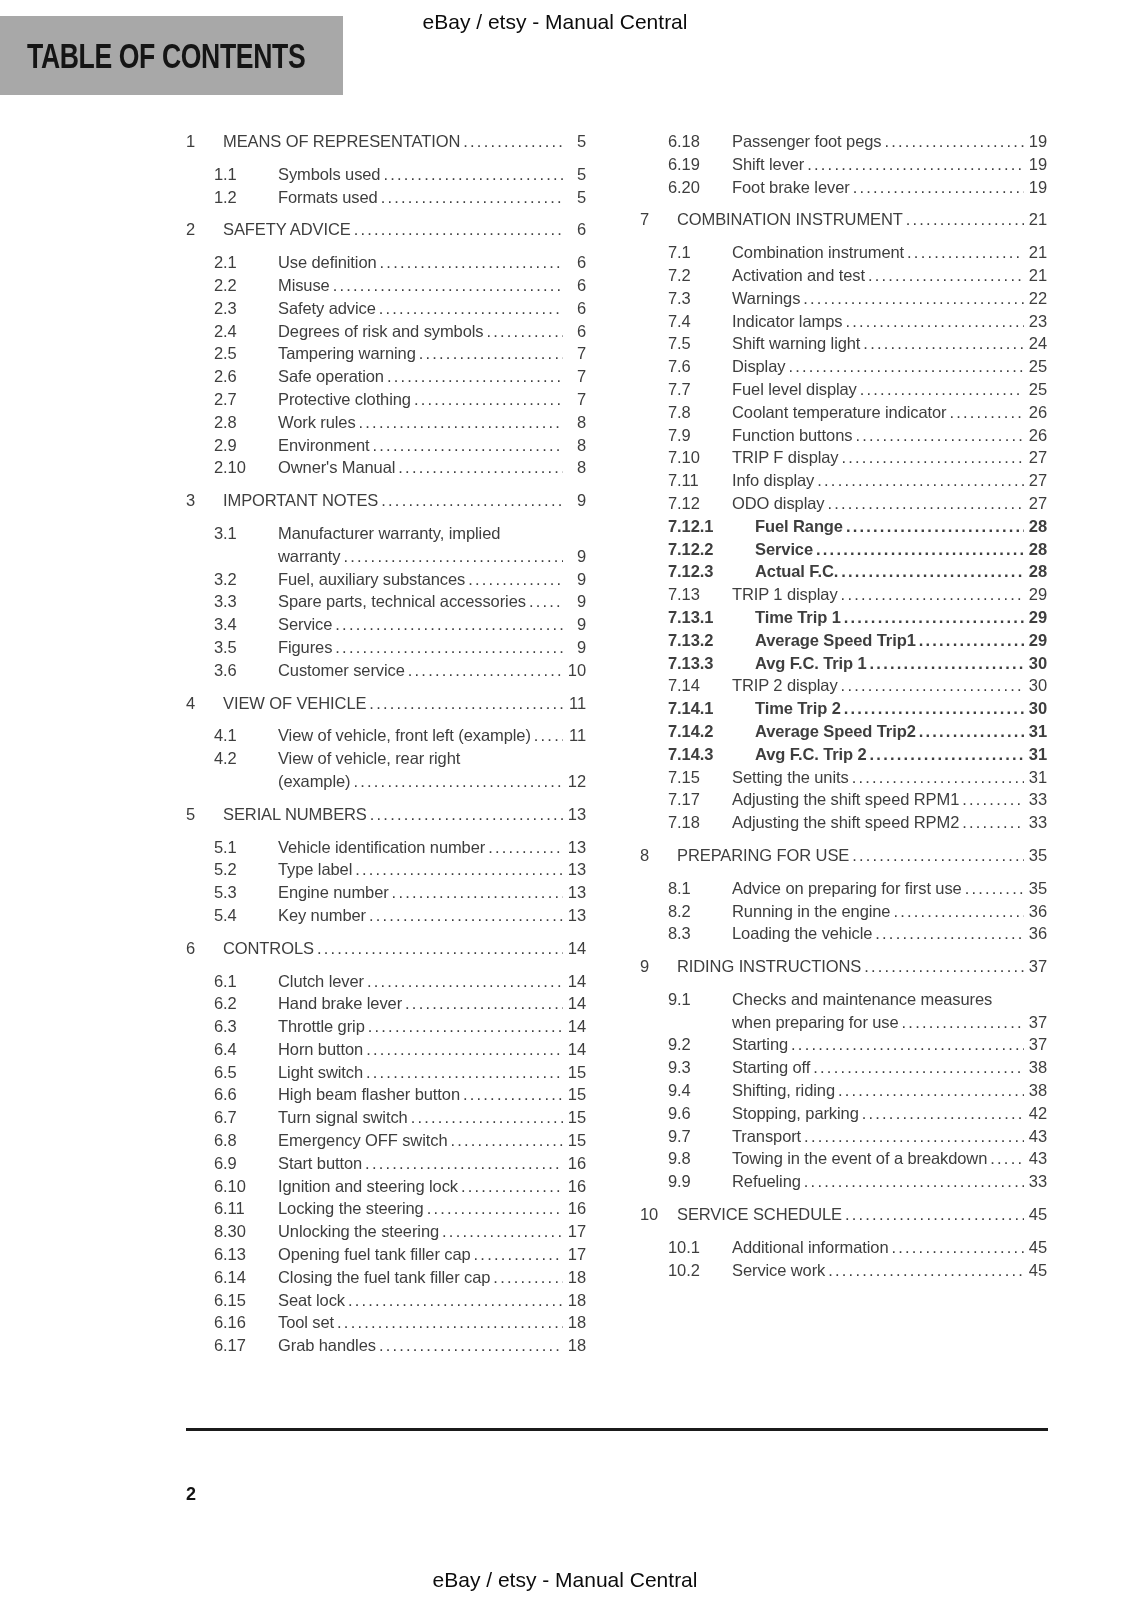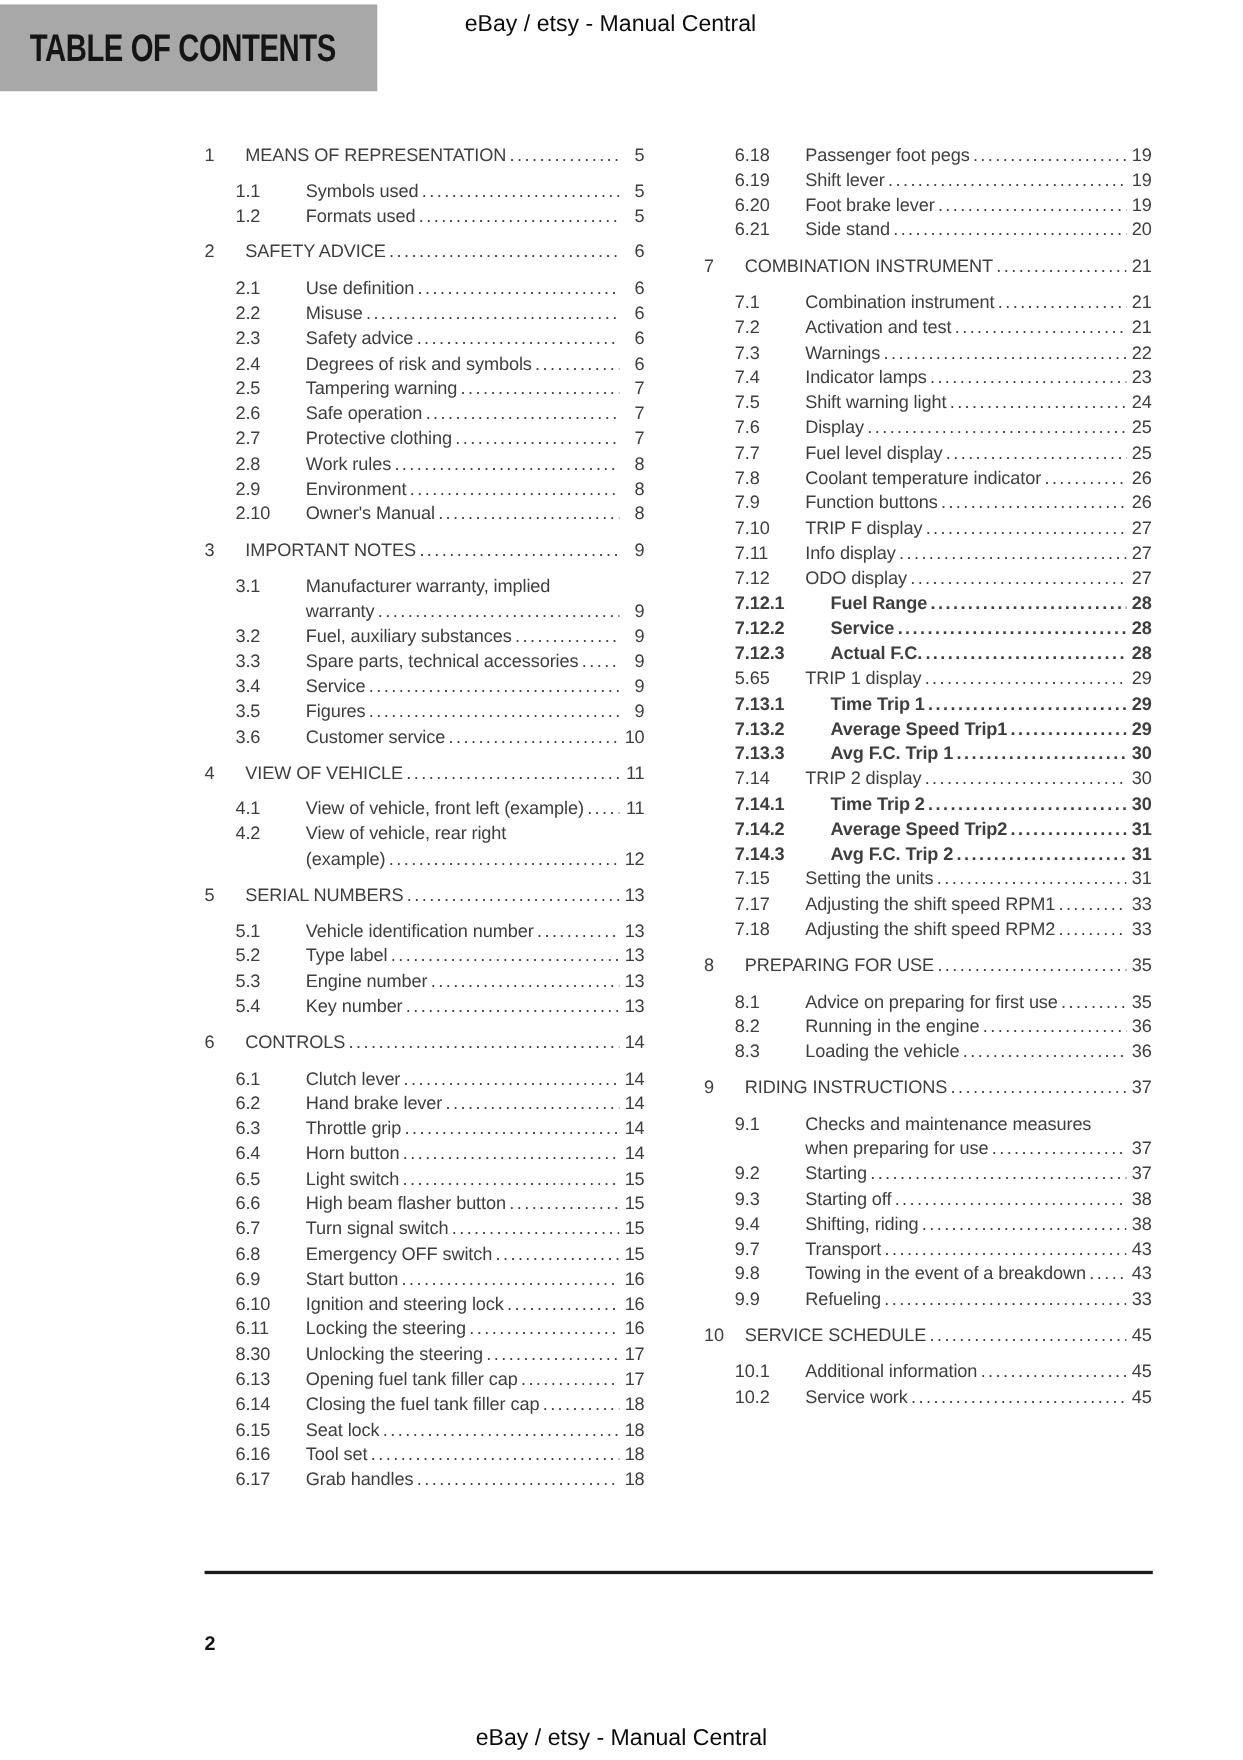--- a/index.html
+++ b/index.html
@@ -2,21 +2,21 @@
 <html><head>
 <meta charset="utf-8">
 <style>
   html,body{margin:0;padding:0;}
   body{
     width:1130px;height:1600px;position:relative;background:#ffffff;
     font-family:"Liberation Sans",sans-serif;overflow:hidden;
   }
   
   .header-box{
-    position:absolute;left:0;top:4px;width:343px;height:79px;
+    position:absolute;left:0;top:16px;width:343px;height:79px;
     background:#a8a8a8;display:flex;align-items:center;
   }
   .header-box .box-title{
     font-weight:bold;font-size:35px;color:#151515;letter-spacing:-0.5px;
     transform:scaleX(0.76);transform-origin:0 50%;
     margin-left:27px;white-space:nowrap;
   }
   .site-top{
     position:absolute;top:10px;left:0;width:1110px;text-align:center;
     font-size:21px;color:#0c0c0c;
@@ -561,30 +561,20 @@
     <div class="row l2">
       <span class="num">6.20</span>
       <span class="entry-body">
         <span class="line">
           <span class="t">Foot brake lever</span>
           <span class="leader"></span>
           <span class="pg">19</span>
         </span>
       </span>
     </div>
-    <div class="row l2">
-      <span class="num">6.21</span>
-      <span class="entry-body">
-        <span class="line">
-          <span class="t">Side stand</span>
-          <span class="leader"></span>
-          <span class="pg">20</span>
-        </span>
-      </span>
-    </div>
     <div class="row l1">
       <span class="num">7</span>
       <span class="entry-body">
         <span class="line">
           <span class="t">COMBINATION INSTRUMENT</span>
           <span class="leader"></span>
           <span class="pg">21</span>
         </span>
       </span>
     </div>
@@ -732,21 +722,21 @@
       <span class="num">7.12.3</span>
       <span class="entry-body">
         <span class="line">
           <span class="t">Actual F.C.</span>
           <span class="leader"></span>
           <span class="pg">28</span>
         </span>
       </span>
     </div>
     <div class="row l2">
-      <span class="num">5.65</span>
+      <span class="num">7.13</span>
       <span class="entry-body">
         <span class="line">
           <span class="t">TRIP 1 display</span>
           <span class="leader"></span>
           <span class="pg">29</span>
         </span>
       </span>
     </div>
     <div class="row l3">
       <span class="num">7.13.1</span>
@@ -931,20 +921,30 @@
         </span>
       </span>
     </div>
     <div class="row l2">
       <span class="num">9.4</span>
       <span class="entry-body">
         <span class="line">
           <span class="t">Shifting, riding</span>
           <span class="leader"></span>
           <span class="pg">38</span>
+        </span>
+      </span>
+    </div>
+    <div class="row l2">
+      <span class="num">9.6</span>
+      <span class="entry-body">
+        <span class="line">
+          <span class="t">Stopping, parking</span>
+          <span class="leader"></span>
+          <span class="pg">42</span>
         </span>
       </span>
     </div>
     <div class="row l2">
       <span class="num">9.7</span>
       <span class="entry-body">
         <span class="line">
           <span class="t">Transport</span>
           <span class="leader"></span>
           <span class="pg">43</span>

